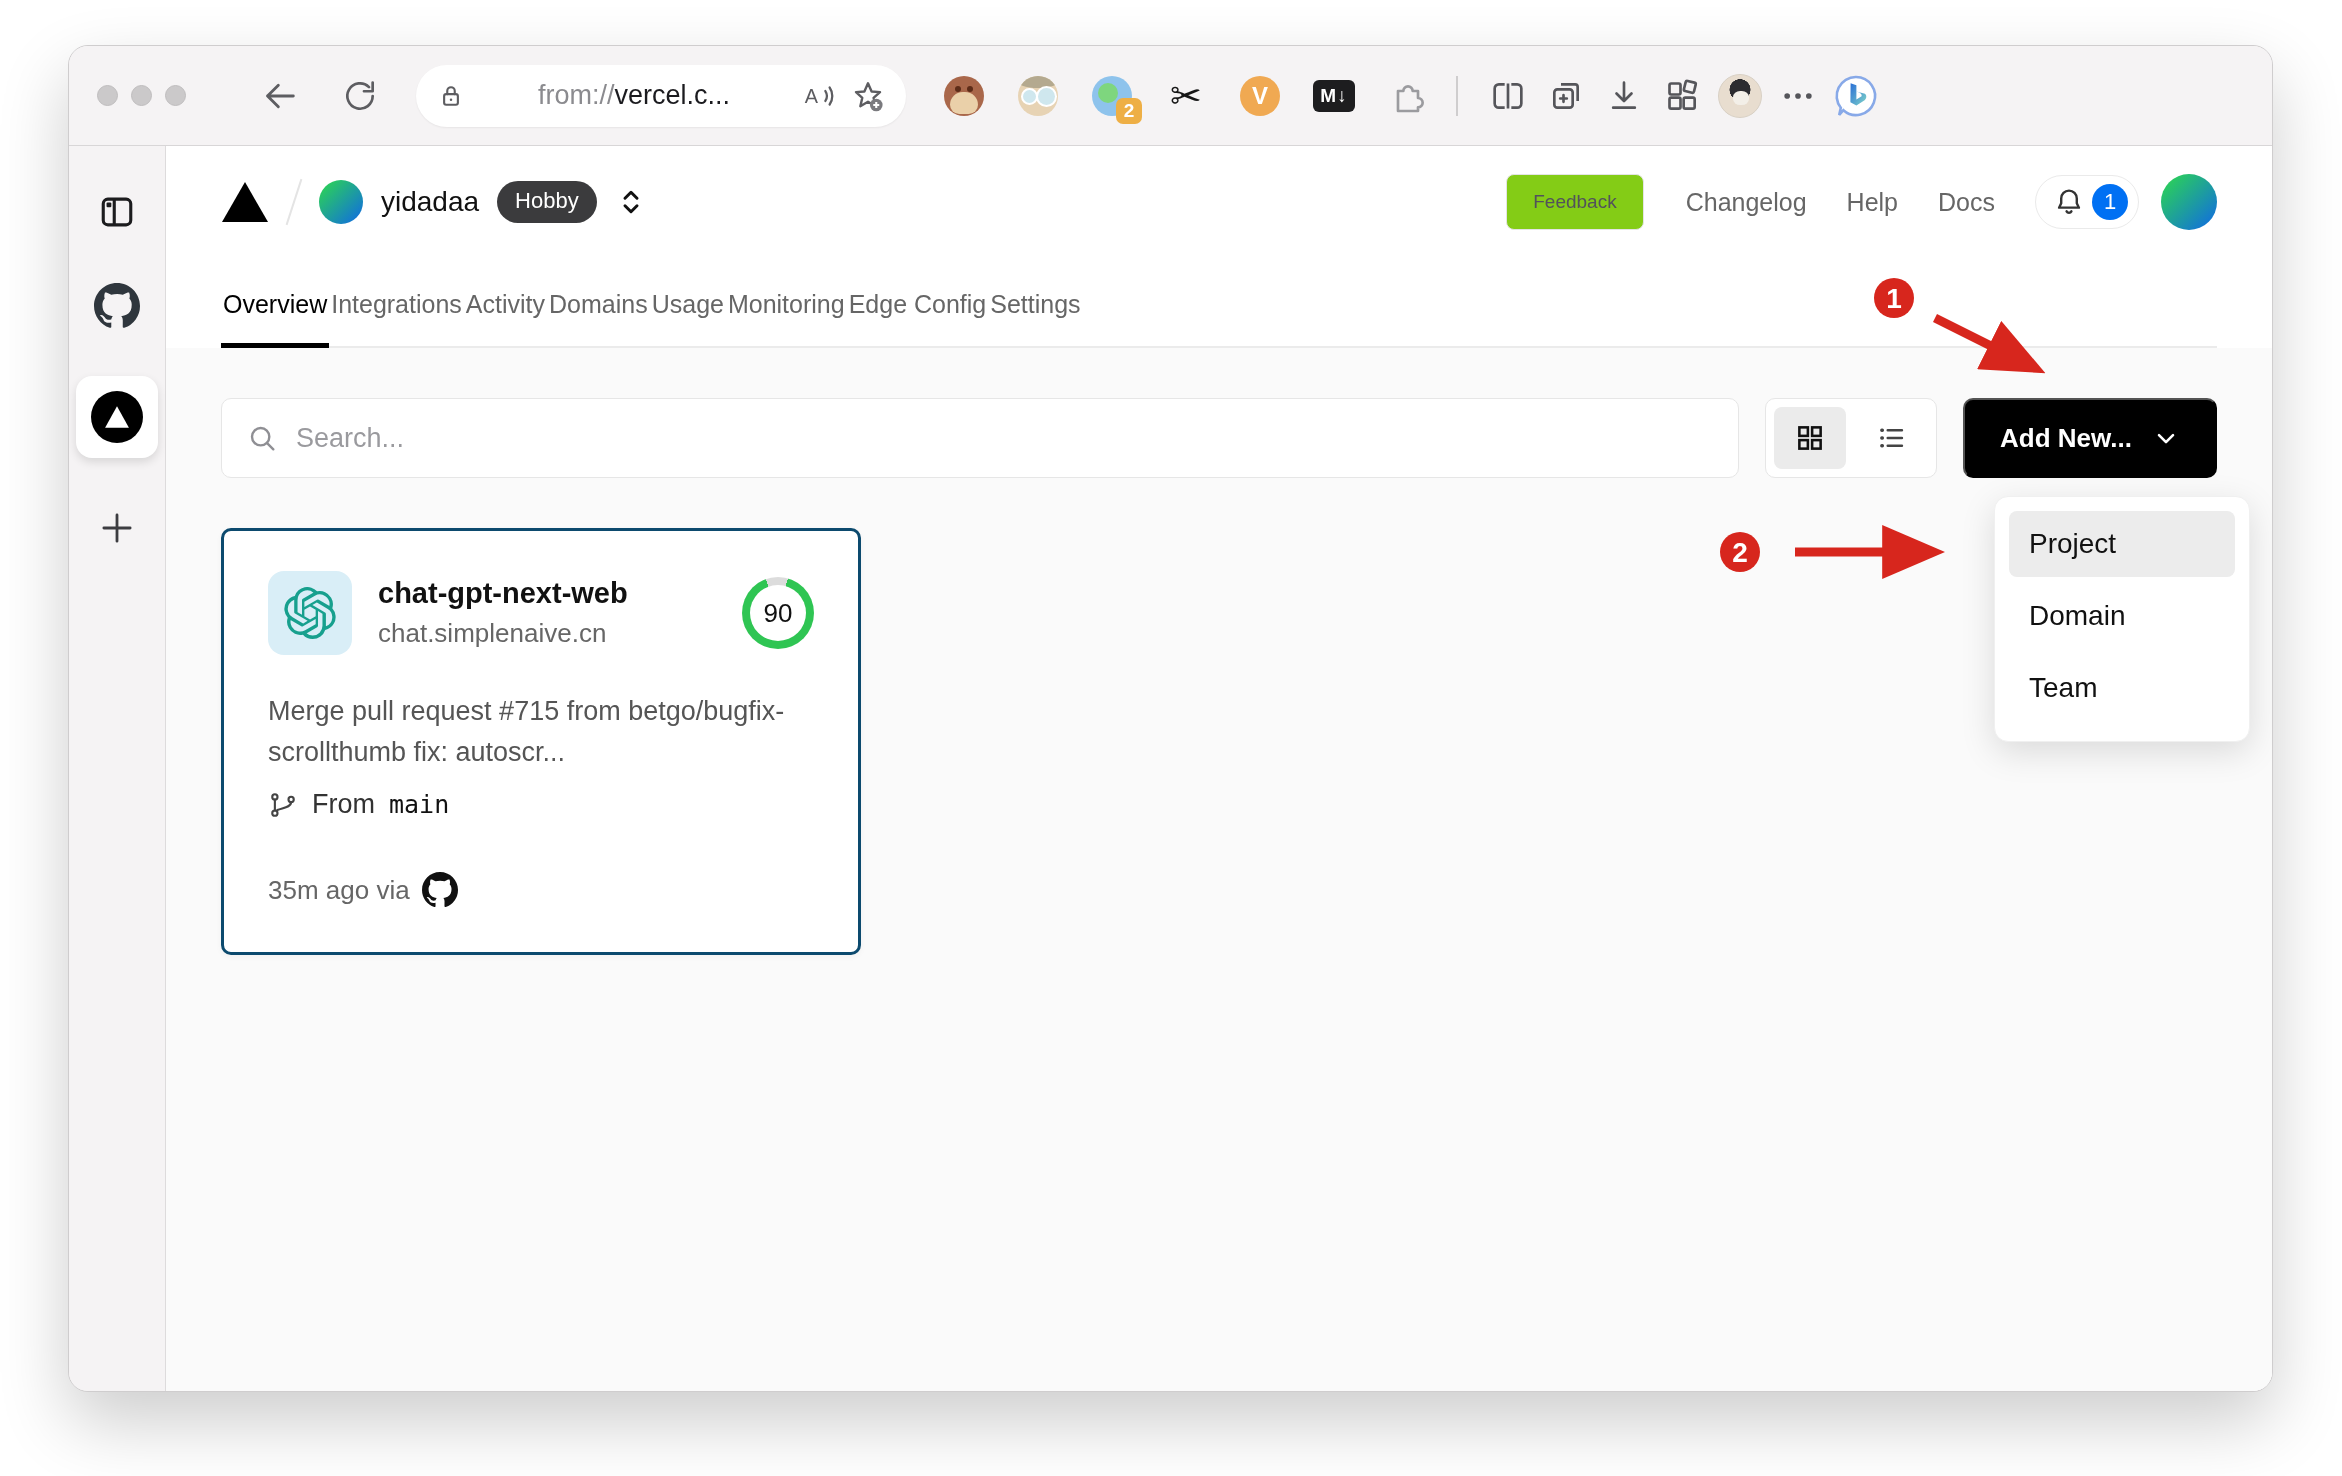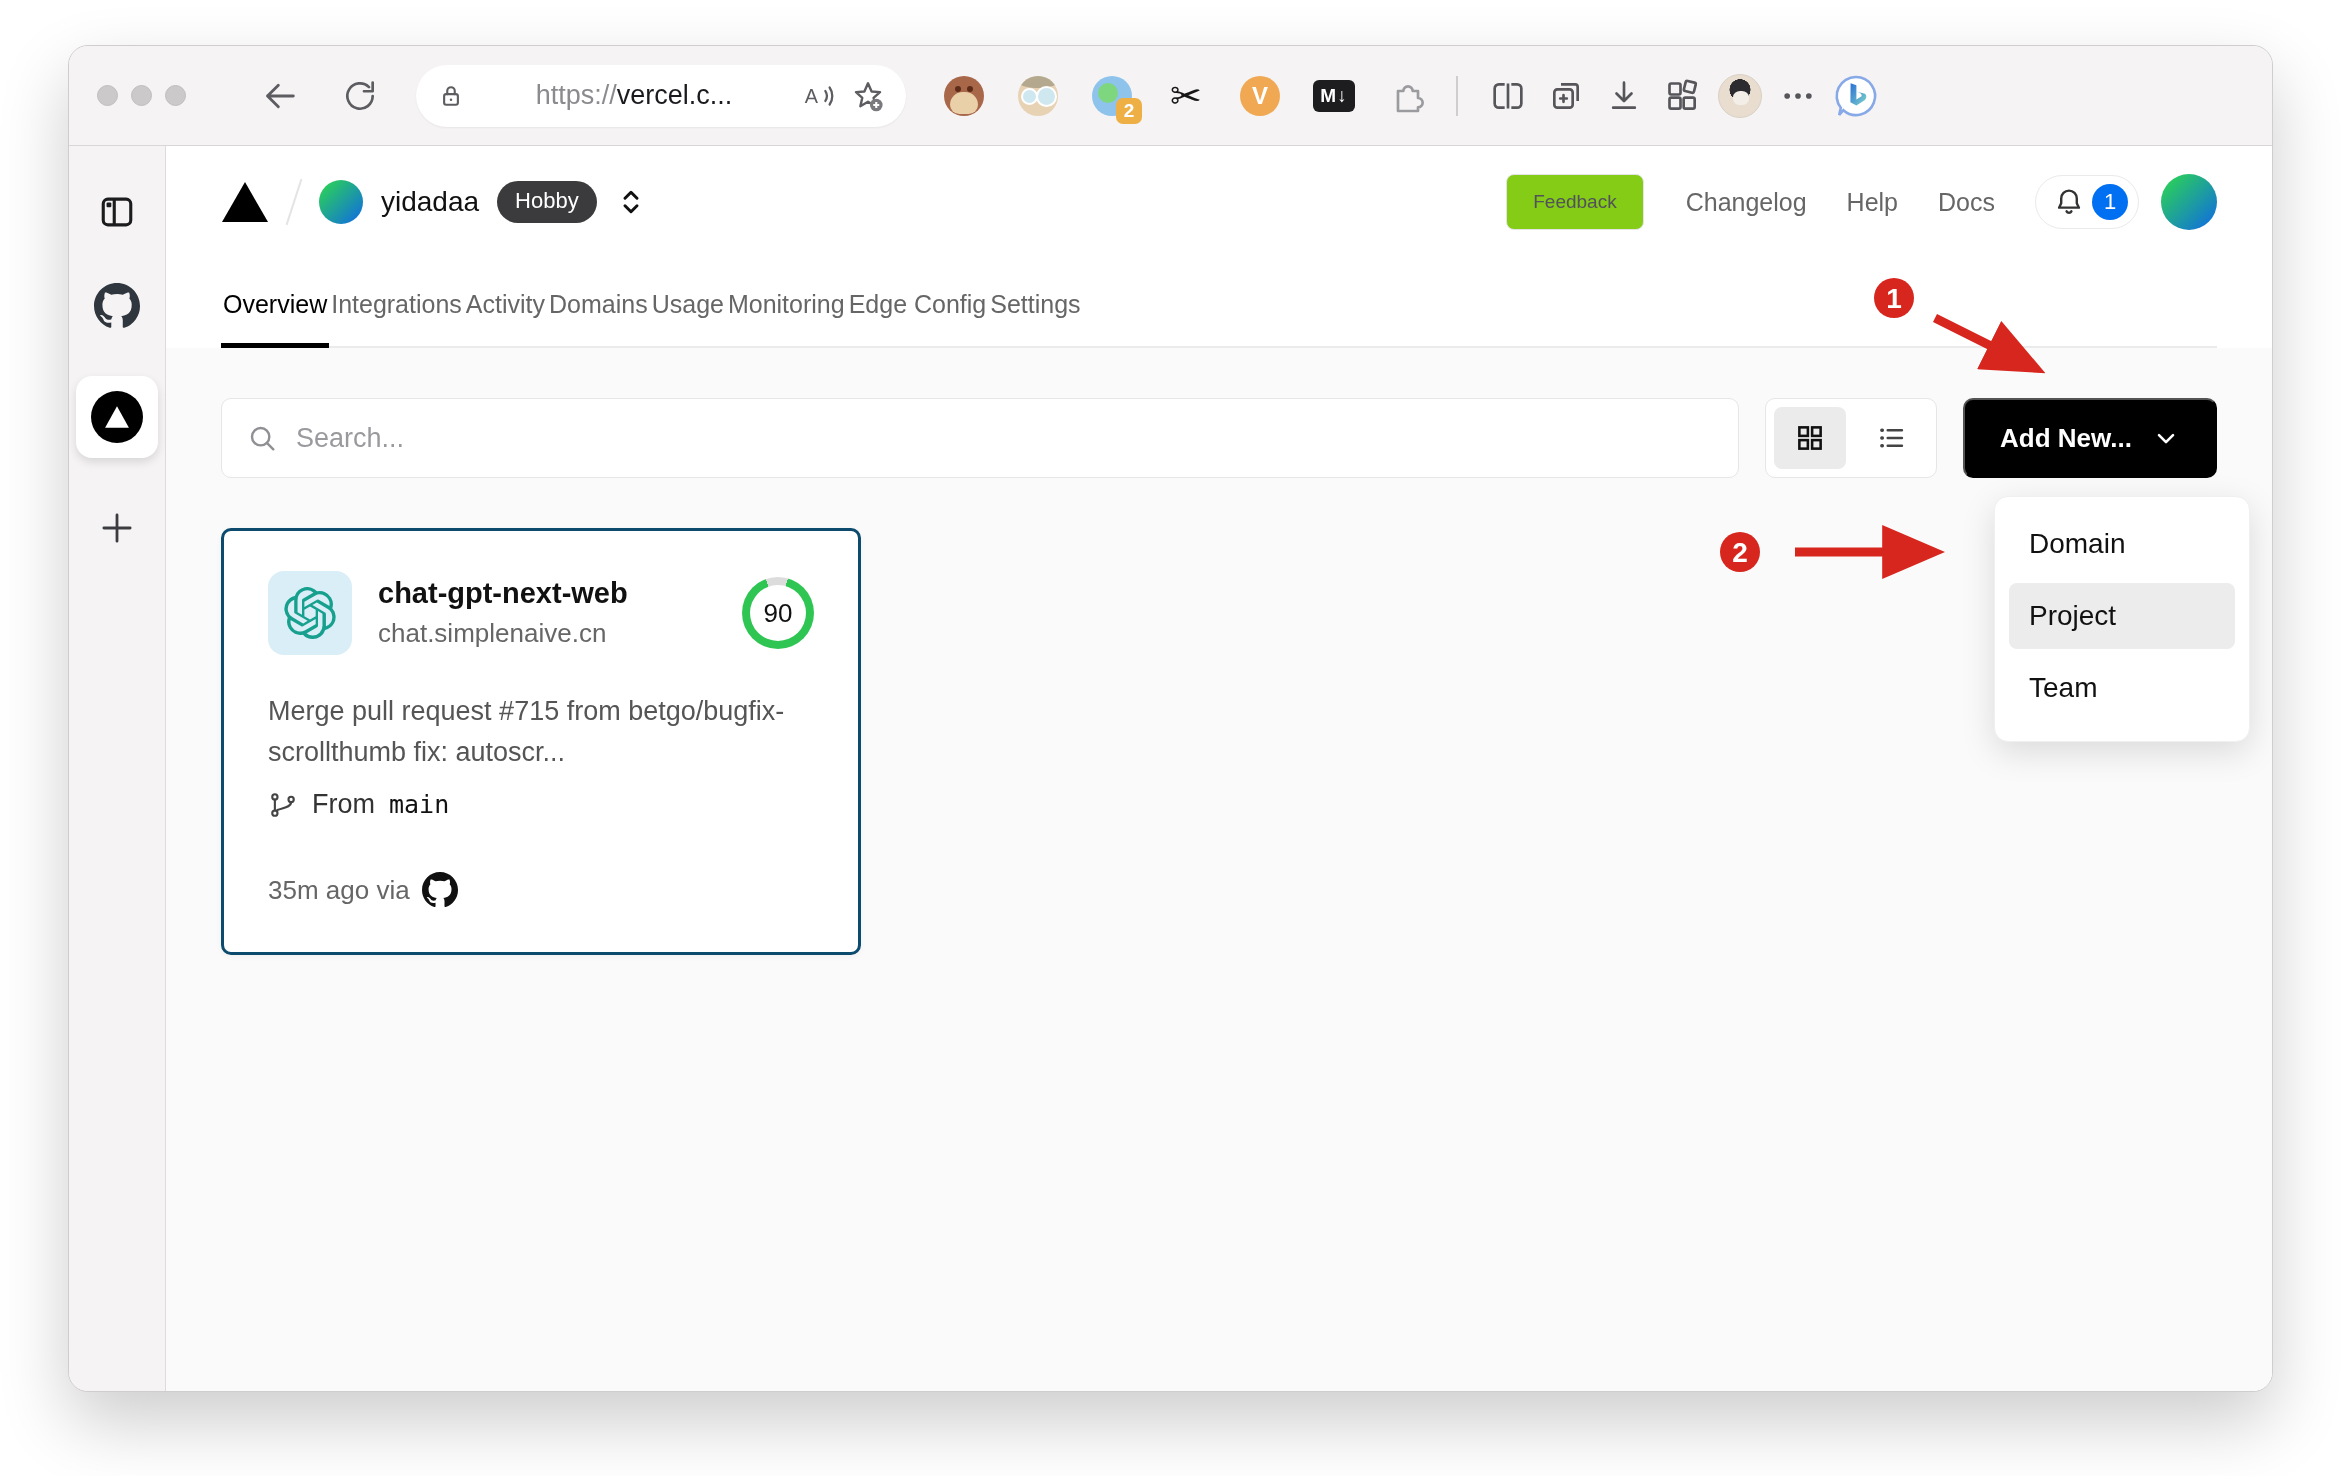--- a/index.html
+++ b/index.html
@@ -151,21 +151,21 @@
           <path d="M20 3.5V9h-5.5"></path>
         </svg>
     </div>
     <div class="urlbar">
       <svg class="lock" width="30" height="30" viewBox="0 0 24 24" fill="none" stroke="currentColor" stroke-width="1.7" stroke-linecap="round">
           <rect x="6.5" y="10.5" width="11" height="8.5" rx="1.6"></rect>
           <path d="M9 10.5V8a3 3 0 0 1 6 0v2.5"></path>
           <circle cx="12" cy="15" r="1" fill="currentColor" stroke="none"></circle>
         </svg>
       <div class="urltext">
-        <span class="scheme">https://</span><span class="host">vercel.c...</span>
+        <span class="scheme">from://</span><span class="host">vercel.c...</span>
       </div>
       <svg width="34" height="34" viewBox="0 0 24 24" fill="none" stroke="#5d5d61" stroke-width="1.6" stroke-linecap="round">
           <text x="2" y="17" font-size="14" fill="#5d5d61" stroke="none" font-family="Liberation Sans">A</text>
           <path d="M16.5 8.5a6.5 6.5 0 0 1 0 7"></path>
           <path d="M19.5 6a10.5 10.5 0 0 1 0 12"></path>
         </svg>
       <svg width="36" height="36" viewBox="0 0 24 24" fill="none" stroke="#5d5d61" stroke-width="1.6" stroke-linejoin="round">
           <path d="M12 3.5 14.4 9l5.6.4-4.3 3.8 1.3 5.6L12 15.8 6.9 18.8 8.2 13.2 4 9.4 9.6 9z"></path>
           <circle cx="17.5" cy="18" r="4.2" fill="#7a7a7e" stroke="none"></circle>
           <path d="M17.5 16v4M15.5 18h4" stroke="#fff" stroke-width="1.4"></path>
@@ -342,22 +342,22 @@
             </div>
           </div>
           <div class="addnew-wrap">
             <button class="addnew">
               <span>Add New...</span>
               <svg width="28" height="28" viewBox="0 0 24 24" fill="none" stroke="#fff" stroke-width="2.2" stroke-linecap="round" stroke-linejoin="round">
                   <path d="M6 9.5l6 6 6-6"></path>
                 </svg>
             </button>
             <div class="dropdown">
+              <div class="dd-item hl">Project</div>
               <div class="dd-item">Domain</div>
-              <div class="dd-item hl">Project</div>
               <div class="dd-item">Team</div>
             </div>
           </div>
         </div>
 
         <div class="card">
           <div class="card-head">
             <div class="proj-icon">
               <svg width="52" height="52" viewBox="0 0 24 24" fill="#17a08e">
                   <path d="M22.2819 9.8211a5.9847 5.9847 0 0 0-.5157-4.9108 6.0462 6.0462 0 0 0-6.5098-2.9A6.0651 6.0651 0 0 0 4.9807 4.1818a5.9847 5.9847 0 0 0-3.9977 2.9 6.0462 6.0462 0 0 0 .7427 7.0966 5.98 5.98 0 0 0 .511 4.9107 6.051 6.051 0 0 0 6.5146 2.9001A5.9847 5.9847 0 0 0 13.2599 24a6.0557 6.0557 0 0 0 5.7718-4.2058 5.9894 5.9894 0 0 0 3.9977-2.9001 6.0557 6.0557 0 0 0-.7475-7.073zm-9.022 12.6081a4.4755 4.4755 0 0 1-2.8764-1.0408l.1419-.0804 4.7783-2.7582a.7948.7948 0 0 0 .3927-.6813v-6.7369l2.02 1.1686a.071.071 0 0 1 .038.052v5.5826a4.504 4.504 0 0 1-4.4945 4.4944zm-9.6607-4.1254a4.4708 4.4708 0 0 1-.5346-3.0137l.142.0852 4.783 2.7582a.7712.7712 0 0 0 .7806 0l5.8428-3.3685v2.3324a.0804.0804 0 0 1-.0332.0615L9.74 19.9502a4.4992 4.4992 0 0 1-6.1408-1.6464zM2.3408 7.8956a4.485 4.485 0 0 1 2.3655-1.9728V11.6a.7664.7664 0 0 0 .3879.6765l5.8144 3.3543-2.0201 1.1685a.0757.0757 0 0 1-.071 0l-4.8303-2.7865A4.504 4.504 0 0 1 2.3408 7.8956zm16.5963 3.8558L13.1038 8.364 15.1192 7.2a.0757.0757 0 0 1 .071 0l4.8303 2.7913a4.4944 4.4944 0 0 1-.6765 8.1042v-5.6772a.79.79 0 0 0-.407-.667zm2.0107-3.0231l-.142-.0852-4.7735-2.7818a.7759.7759 0 0 0-.7854 0L9.409 9.2297V6.8974a.0662.0662 0 0 1 .0284-.0615l4.8303-2.7866a4.4992 4.4992 0 0 1 6.6802 4.66zM8.3065 12.863l-2.02-1.1638a.0804.0804 0 0 1-.038-.0567V6.0742a4.4992 4.4992 0 0 1 7.3757-3.4537l-.142.0805L8.704 5.459a.7948.7948 0 0 0-.3927.6813zm1.0976-2.3654l2.602-1.4998 2.6069 1.4998v2.9994l-2.5974 1.4997-2.6067-1.4997z"></path>

